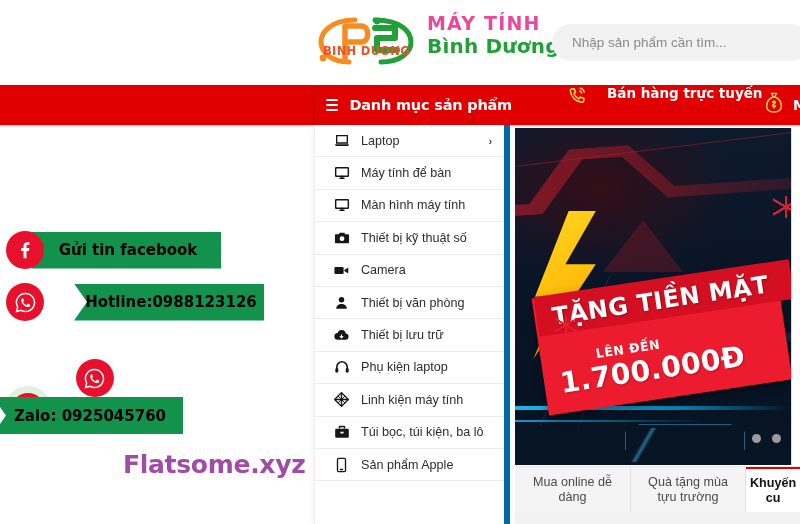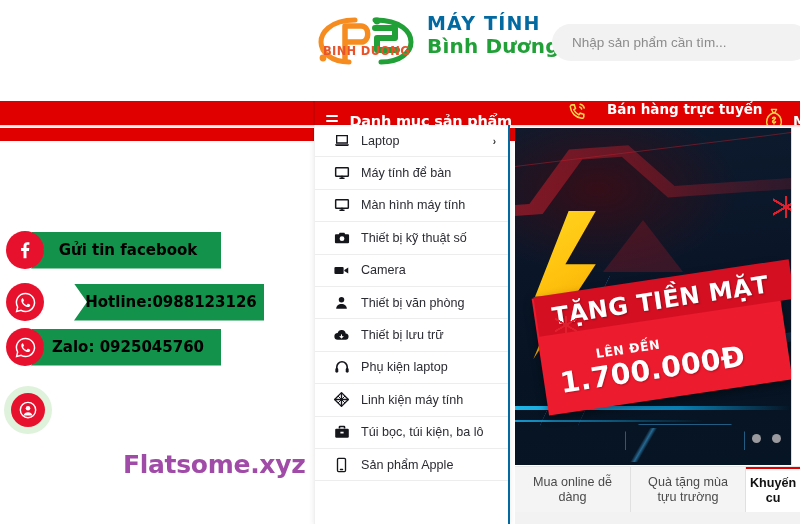--- a/index.html
+++ b/index.html
@@ -16,38 +16,38 @@
 
   .logo-wrap { position:absolute; left:315px; top:8px; width:215px; height:66px; }
   .logo-mark { position:absolute; left:0px; top:4px; width:110px; height:56px; }
   .logo-badge {
     position:absolute; left:8px; top:36px;
     font-size:11.5px; font-weight:bold; color:#E8532A; letter-spacing:.3px;
     font-family:"DejaVu Sans", sans-serif;
   }
   .logo-text { position:absolute; left:112px; top:4px; width:105px; }
   .logo-line1 {
-    font-size:19px; font-weight:bold; color:#0369a1; letter-spacing:1.2px;
+    font-size:19px; font-weight:bold; color:#ec4899; letter-spacing:1.2px;
     font-family:"DejaVu Sans", sans-serif; line-height:22px; white-space:nowrap;
   }
   .logo-line2 {
     font-size:20px; font-weight:bold; color:#21A038; letter-spacing:.2px;
     font-family:"DejaVu Sans", sans-serif; line-height:24px; white-space:nowrap;
   }
 
   .search-box {
     position:absolute; left:552px; top:24px; width:258px; height:37px;
     background:#f2f2f2; border-radius:19px; border:none; outline:none;
     padding:0 20px; font-size:13.5px; color:#5d5d5d;
     font-family:"Liberation Sans", sans-serif;
   }
   .search-box::placeholder { color:#8b8b8b; }
 
   
-  .navbar { position:absolute; left:0; top:85px; width:800px; height:40px; background:#E00000;margin-top:16px; }
+  .navbar { position:absolute; left:0; top:85px; width:800px; height:40px; background:#E00000; }
   .nav-left-fill { position:absolute; left:0; top:0; width:314px; height:40px; background:#E00000; }
   .nav-divider { position:absolute; left:313px; top:0; width:1.5px; height:40px; background:#c90000; }
 
   .cat-toggle {
     position:absolute; left:316px; top:0; width:196px; height:40px;
     background:#E00000; display:flex; align-items:center; cursor:pointer;
   }
   .burger { width:15px; height:12px; margin-left:10px; margin-right:11px;
             display:flex; flex-direction:column; justify-content:space-between; }
   .burger span { display:block; height:2px; background:#fff; border-radius:1px; }
@@ -67,21 +67,21 @@
     display:flex; align-items:center; cursor:pointer;
   }
   .nav-item-money .lbl { color:#fff; font-size:13.5px; font-weight:bold;
     margin-left:8px; white-space:nowrap; font-family:"DejaVu Sans", sans-serif; }
   .navbar-shadow { position:absolute; left:0; top:125px; width:800px; height:3px;
                    background:linear-gradient(#e9d3d3,#ffffff); }
 
   
   .cat-menu {
     position:absolute; left:314px; top:125px; width:196px; height:399px;
-    background:#ffffff; border-right:2px solid #0369a1; border-left:1px solid #f0f0f0;
+    background:#ffffff; border-right:6px solid #0369a1; border-left:1px solid #f0f0f0;
     box-shadow:0 2px 6px rgba(0,0,0,.09);
   }
   .cat-row {
     position:relative; height:32.4px; display:flex; align-items:center;
     border-bottom:1px solid #ededed; padding-left:18px; cursor:pointer;
   }
   .cat-row:last-child { border-bottom:1px solid #ededed; }
   .cat-icon {
     width:17px; height:17px; margin-right:11px; flex:none;
     display:flex; align-items:center; justify-content:center; color:#15151c;
@@ -220,21 +220,21 @@
     background:#ffffff; color:#111; font-weight:bold;
     border-top:2.5px solid #E00000; border-right:none;
     width:54px; padding:0 4px; overflow:hidden; justify-content:flex-start;
   }
   .tabstrip-base { position:absolute; left:515px; top:512px; width:285px; height:12px; background:#f2f2f2; }
 
   
   .contact { position:absolute; display:flex; align-items:center; }
   .c1 { left:6px; top:231px; }
   .c2 { left:6px; top:283px;gap:43px; }
-  .c3 { left:6px; top:328px; }
+  .c3 { left:6px; top:359px;flex-direction:column; }
   .circ {
     width:38px; height:38px; border-radius:50%; background:#E8112D;
     display:flex; align-items:center; justify-content:center;
     position:relative; z-index:2; flex:none; color:#fff;
   }
   .pill {
     height:37px; background:#12924B; display:flex; align-items:center;
     justify-content:center; color:#000000; font-size:15px; font-weight:bold;
     padding:0 16px 0 20px; margin-left:-13px; position:relative; z-index:1;
     font-family:"DejaVu Sans", sans-serif; white-space:nowrap;

